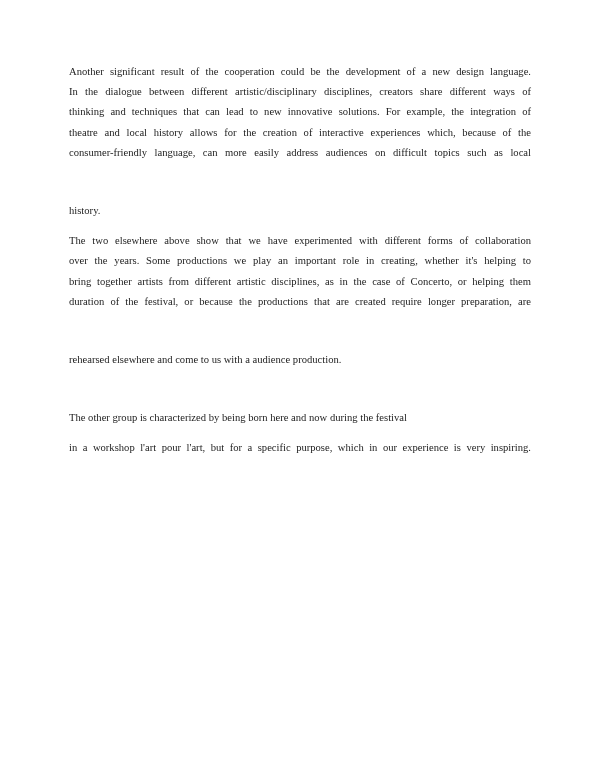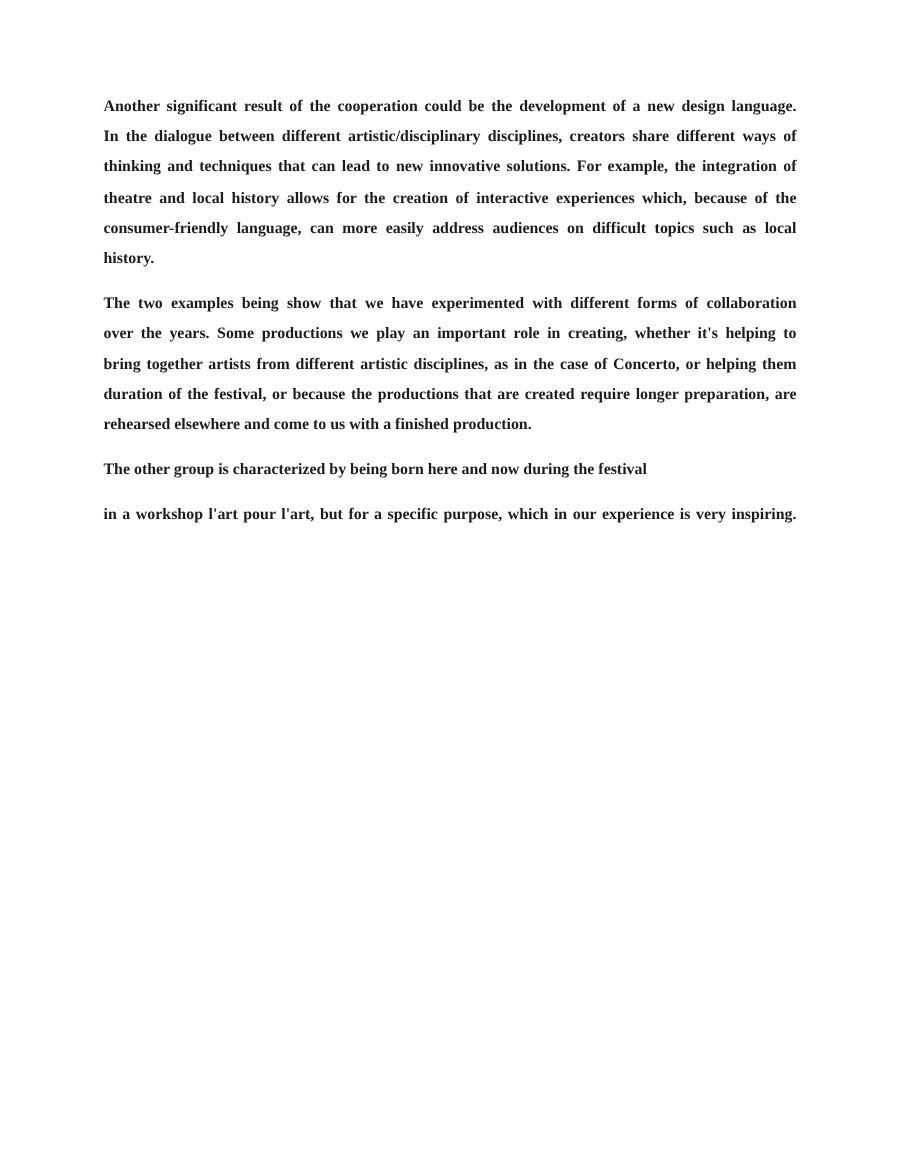--- a/index.html
+++ b/index.html
@@ -8,41 +8,41 @@
     background: #ffffff;
   }
   .page {
     position: relative;
     width: 600px;
     height: 608px;
     background: var(--page-bg, #ffffff);
     color: var(--text-color, #1c1c1c);
     font-family: "Liberation Serif", "DejaVu Serif", serif;
     overflow: hidden;
-    font-weight: bold;
   }
   .text-block {
     position: absolute;
     left: 69px;
     top: 62px;
     width: 462px;
   }
   .para {
     margin: 0 0 10px 0;
     font-size: 10.6px;
     line-height: 20.2px;
   }
   .line {
     text-align: justify;
     text-align-last: justify;
     text-justify: inter-word;
     white-space: normal;
   }
   .line.last {
     text-align-last: left;
+    margin-top: 38px;
   }
   .page-number {
     position: absolute;
     top: 675px;
     left: 69px;
     width: 462px;
     text-align: right;
     font-size: 10.6px;
     line-height: 14px;
   }
@@ -54,25 +54,25 @@
   <div class="text-block">
       <div class="para">
         <div class="line">Another significant result of the cooperation could be the development of a new design language.</div>
         <div class="line">In the dialogue between different artistic/disciplinary disciplines, creators share different ways of</div>
         <div class="line">thinking and techniques that can lead to new innovative solutions. For example, the integration of</div>
         <div class="line">theatre and local history allows for the creation of interactive experiences which, because of the</div>
         <div class="line">consumer-friendly language, can more easily address audiences on difficult topics such as local</div>
         <div class="line last">history.</div>
       </div>
       <div class="para">
-        <div class="line">The two examples being show that we have experimented with different forms of collaboration</div>
+        <div class="line">The two elsewhere above show that we have experimented with different forms of collaboration</div>
         <div class="line">over the years. Some productions we play an important role in creating, whether it's helping to</div>
         <div class="line">bring together artists from different artistic disciplines, as in the case of Concerto, or helping them</div>
         <div class="line">duration of the festival, or because the productions that are created require longer preparation, are</div>
-        <div class="line last">rehearsed elsewhere and come to us with a finished production.</div>
+        <div class="line last">rehearsed elsewhere and come to us with a audience production.</div>
       </div>
       <div class="para">
         <div class="line last">The other group is characterized by being born here and now during the festival</div>
       </div>
       <div class="para">
         <div class="line">in a workshop l'art pour l'art, but for a specific purpose, which in our experience is very inspiring.</div>
       </div>
     </div>
   <div class="page-number">160</div>
 </div>

